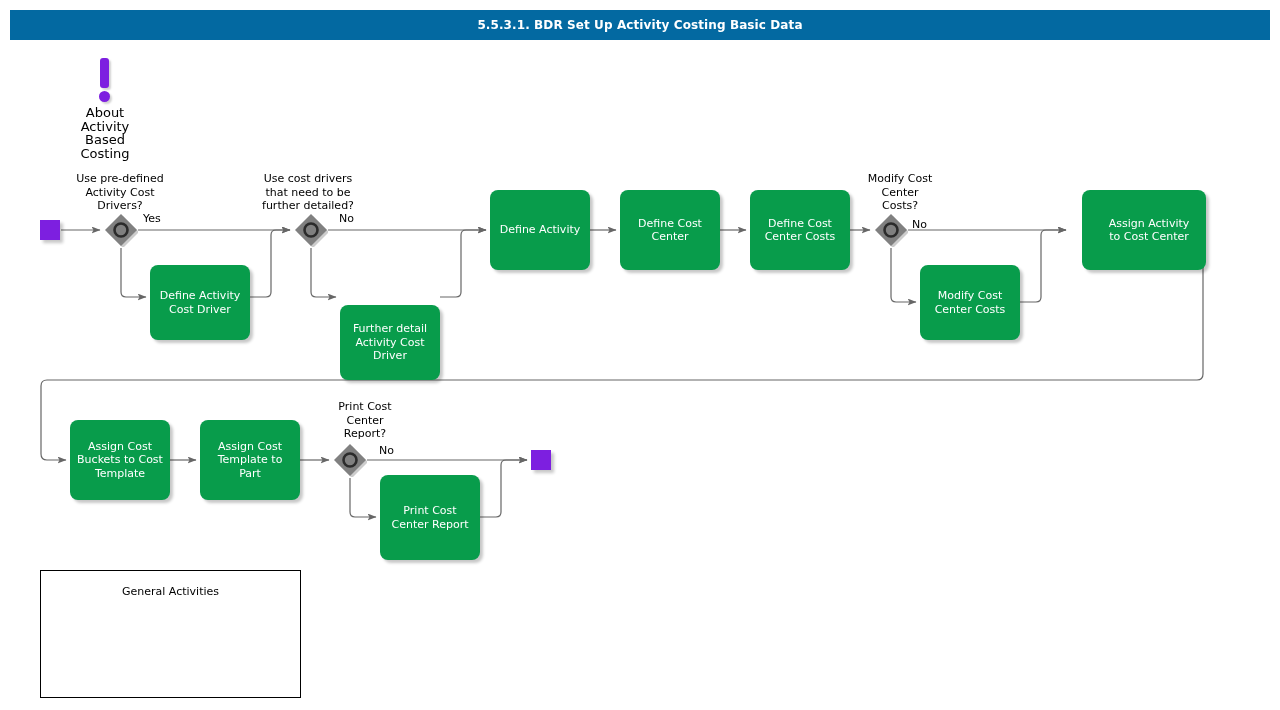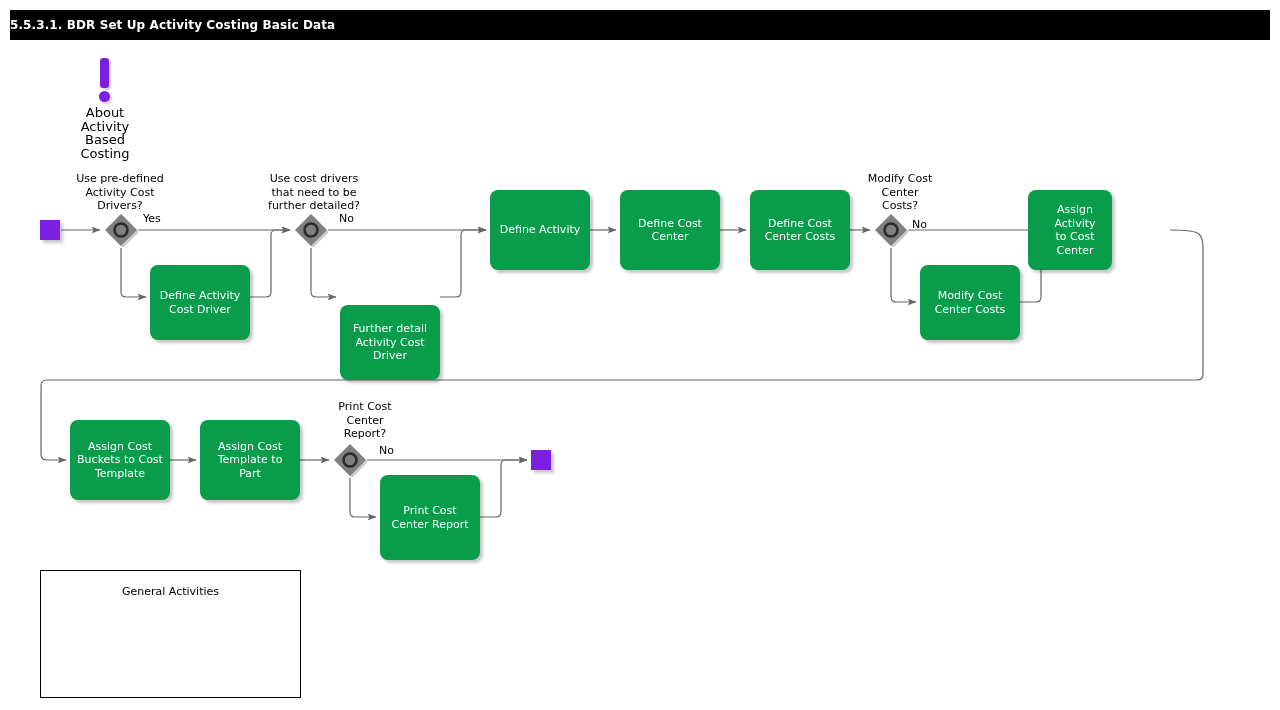--- a/index.html
+++ b/index.html
@@ -18,23 +18,24 @@
     height: 710px;
     background: #ffffff;
   }
   
   .titlebar {
     position: absolute;
     left: 10px;
     top: 10px;
     width: 1260px;
     height: 30px;
-    background: #000000;
+    background: #0369a1;
     display: flex;
     align-items: center;
+    justify-content: center;
   }
   .titlebar .title-text {
     color: #ffffff;
     font-size: 12px;
     font-weight: bold;
     letter-spacing: 0.1px;
     font-family: "DejaVu Sans", "Liberation Sans", sans-serif;
   }
   
   .connector-layer {
@@ -200,21 +201,21 @@
 Center</span>
       </div>
       <div class="node proc" style="left: 750px; top: 190px; width: 100px; height: 80px; background: rgb(8, 156, 75); color: rgb(255, 255, 255);">
         <span style="white-space: pre-line;">Define Cost
 Center Costs</span>
       </div>
       <div class="node proc" style="left: 920px; top: 265px; width: 100px; height: 75px; background: rgb(8, 156, 75); color: rgb(255, 255, 255);">
         <span style="white-space: pre-line;">Modify Cost
 Center Costs</span>
       </div>
-      <div class="node proc" style="left: 1028px; top: 190px; width: 84px; height: 80px; background: rgb(8, 156, 75); color: rgb(255, 255, 255); padding-left: 16px;">
+      <div class="node proc" style="left: 1082px; top: 190px; width: 124px; height: 80px; background: rgb(8, 156, 75); color: rgb(255, 255, 255); padding-left: 16px;">
         <span style="white-space: pre-line;">Assign Activity
 to Cost Center</span>
       </div>
       <div class="node proc" style="left: 70px; top: 420px; width: 100px; height: 80px; background: rgb(8, 156, 75); color: rgb(255, 255, 255);">
         <span style="white-space: pre-line;">Assign Cost
 Buckets to Cost
 Template</span>
       </div>
       <div class="node proc" style="left: 200px; top: 420px; width: 100px; height: 80px; background: rgb(8, 156, 75); color: rgb(255, 255, 255);">
         <span style="white-space: pre-line;">Assign Cost
@@ -237,21 +238,21 @@
 Activity Cost
 Drivers?</div>
       <div class="branch-lbl" style="left: 143px; top: 212px;">Yes</div>
       <div class="node decision" style="left: 294px; top: 213px;">
         <svg width="34" height="34" viewBox="0 0 34 34">
           <path d="M 19 3 L 35 19 L 19 35 L 3 19 Z" fill="rgba(0,0,0,0.2)"></path>
           <path d="M 17 1 L 33 17 L 17 33 L 1 17 Z" fill="#808080"></path>
           <circle cx="17" cy="17" r="6.5" fill="none" stroke="#2B2B2B" stroke-width="2.6"></circle>
         </svg>
       </div>
-      <div class="lbl" style="left: 254px; top: 172px; width: 120px;">Use cost drivers
+      <div class="lbl" style="left: 248px; top: 172px; width: 120px;">Use cost drivers
 that need to be
 further detailed?</div>
       <div class="branch-lbl" style="left: 339px; top: 212px;">No</div>
       <div class="node decision" style="left: 874px; top: 213px;">
         <svg width="34" height="34" viewBox="0 0 34 34">
           <path d="M 19 3 L 35 19 L 19 35 L 3 19 Z" fill="rgba(0,0,0,0.2)"></path>
           <path d="M 17 1 L 33 17 L 17 33 L 1 17 Z" fill="#808080"></path>
           <circle cx="17" cy="17" r="6.5" fill="none" stroke="#2B2B2B" stroke-width="2.6"></circle>
         </svg>
       </div>

